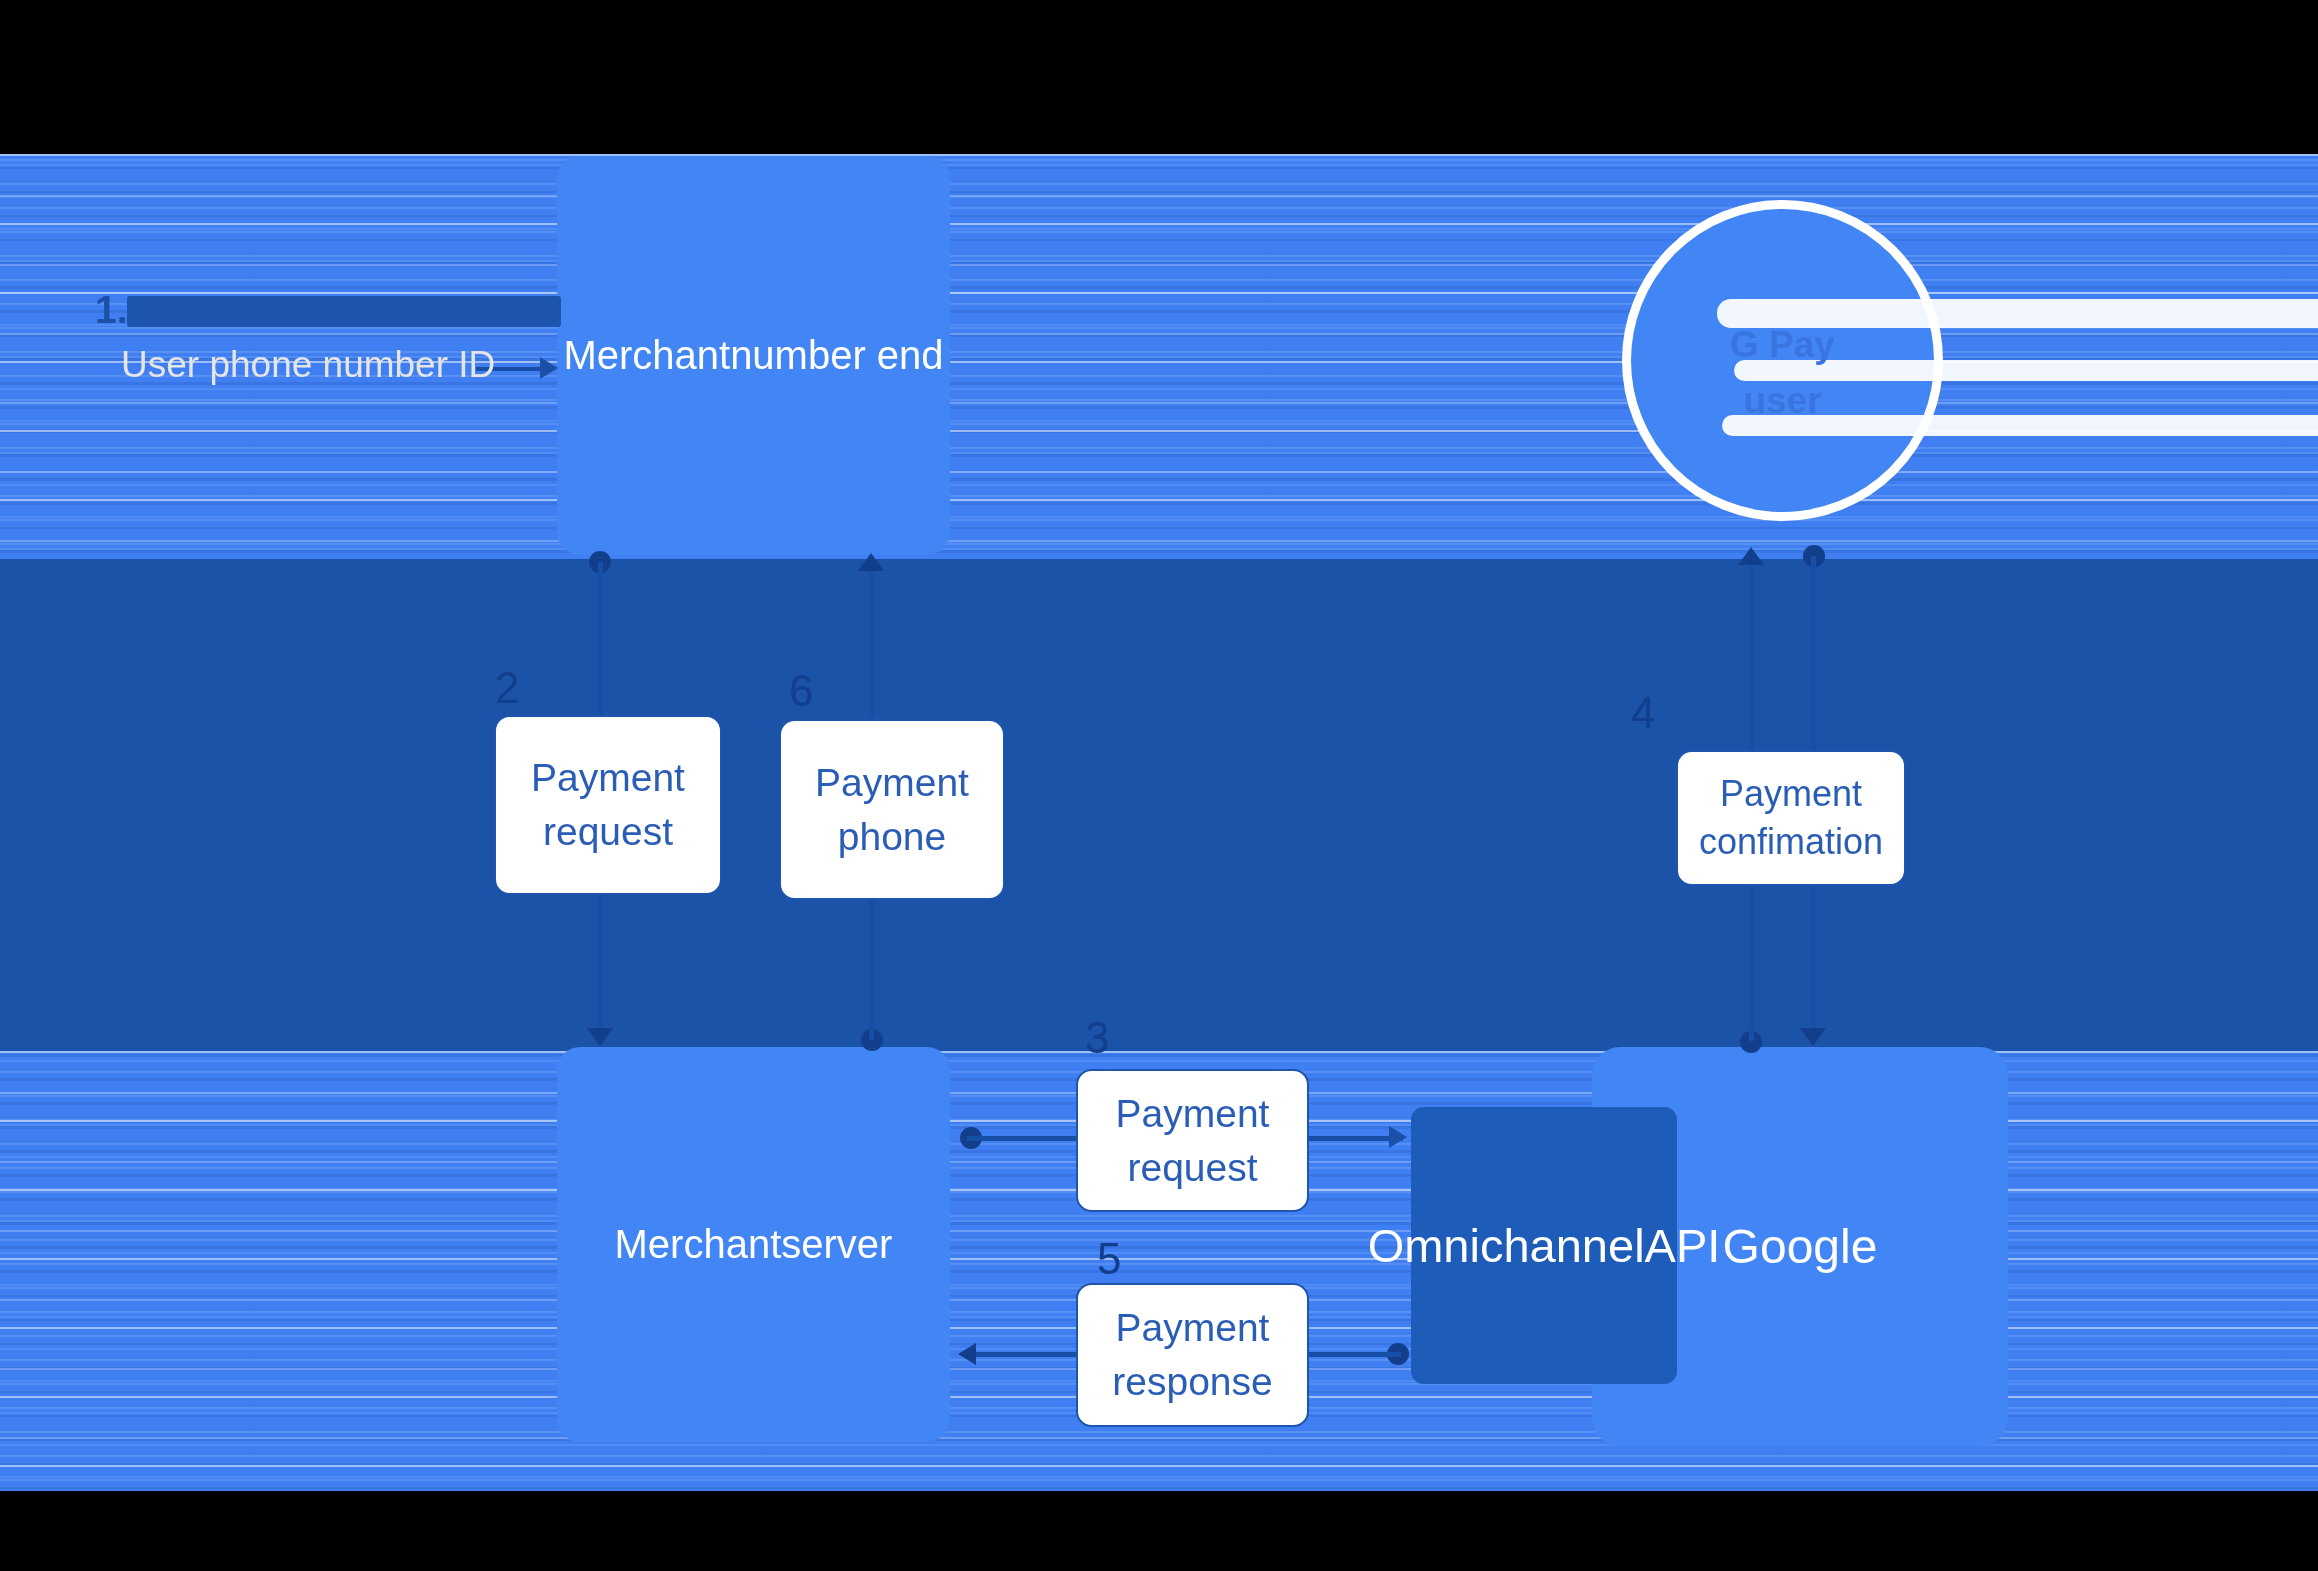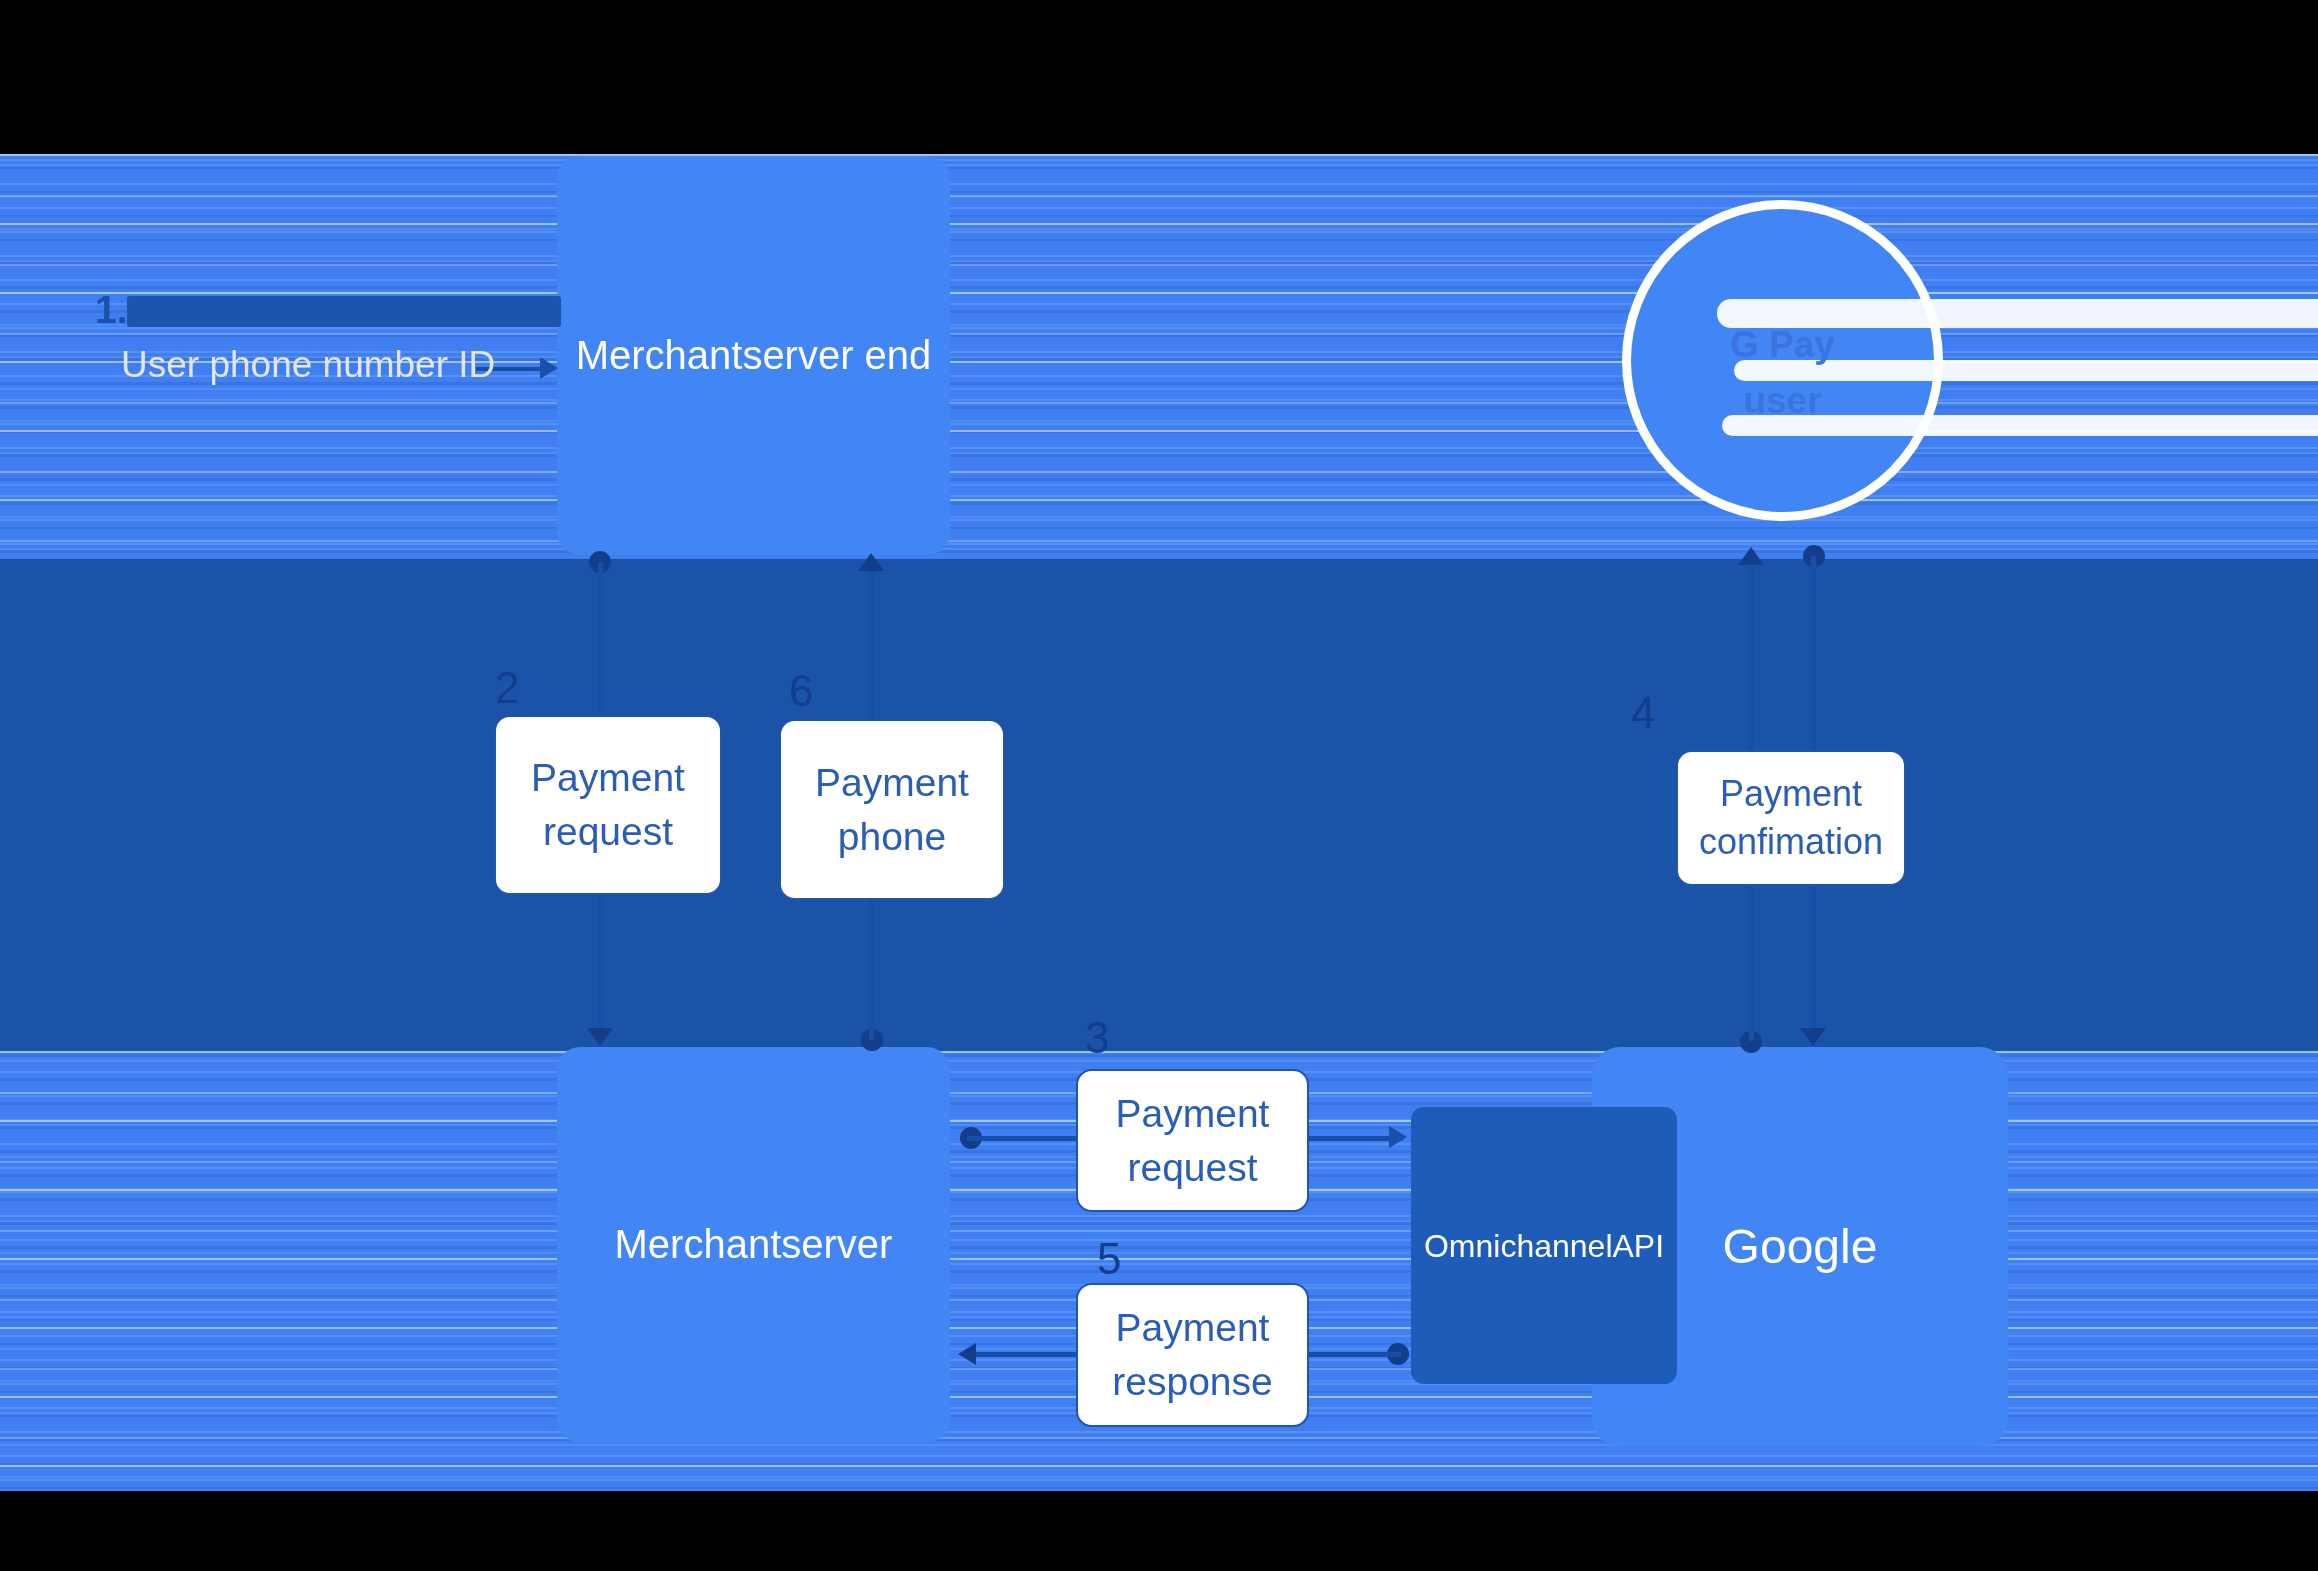--- a/index.html
+++ b/index.html
@@ -20,21 +20,21 @@
         rgba(255,255,255,0) 11.7px 32px);}
   .band{position:absolute;left:0;top:559px;width:2319px;height:492px;background:#1b53a8;z-index:1;}
   .node{position:absolute;background:#4285f4;z-index:1;display:flex;
         align-items:center;justify-content:center;color:#fff;text-align:center;}
   .node .nl{font-size:40px;line-height:59px;font-weight:500;}
   .box-frontend{left:557px;top:156px;width:393px;height:399px;border-radius:23px;}
   .box-server{left:557px;top:1047px;width:393px;height:395px;border-radius:23px;}
   .box-google{left:1592px;top:1047px;width:416px;height:399px;border-radius:28px;}
   .box-google .nl{font-size:48px;}
   .box-omni{left:1411px;top:1107px;width:266px;height:277px;border-radius:12.5px;background:#1d5cb8;z-index:2;}
-  .box-omni .nl{font-size:32px;line-height:56px;}
+  .box-omni .nl{font-size:47px;line-height:56px;}
   .circle{position:absolute;left:1622px;top:200px;width:321px;height:321px;border-radius:50%;
           background:#4285f4;border:9.3px solid #fff;box-sizing:border-box;z-index:1;}
   .streak{position:absolute;background:rgba(255,255,255,.93);z-index:2;border-radius:14px 0 0 14px;}
   .st1{left:1717px;top:299px;width:602px;height:29px;}
   .st2{left:1734px;top:360px;width:585px;height:21px;}
   .st3{left:1722px;top:415px;width:597px;height:21px;}
   .circle-line{position:absolute;left:1622px;width:321px;text-align:center;z-index:3;
                color:#3a74de;font-weight:700;font-size:37px;}
   .cl1{top:324px;} .cl2{top:380px;}
   
@@ -78,21 +78,21 @@
   <div class="band"></div>
 
   <span class="step1-num">1.</span>
   <div class="smear"></div>
   <span class="step1-sub">User phone number ID</span>
   <div class="aline" style="left:476px;top:367px;width:67px;height:3.9px;"></div>
   <div class="ahead head-right" style="left:540px;top:357px;"></div>
 
   <div class="node box-frontend">
     <span class="nl">Merchant</span>
-    <span class="nl">server end</span>
+    <span class="nl">number end</span>
   </div>
 
   <div class="node box-server">
     <span class="nl">Merchant</span>
     <span class="nl">server</span>
   </div>
 
   <div class="node box-google">
     <span class="nl">Google</span>
   </div>

